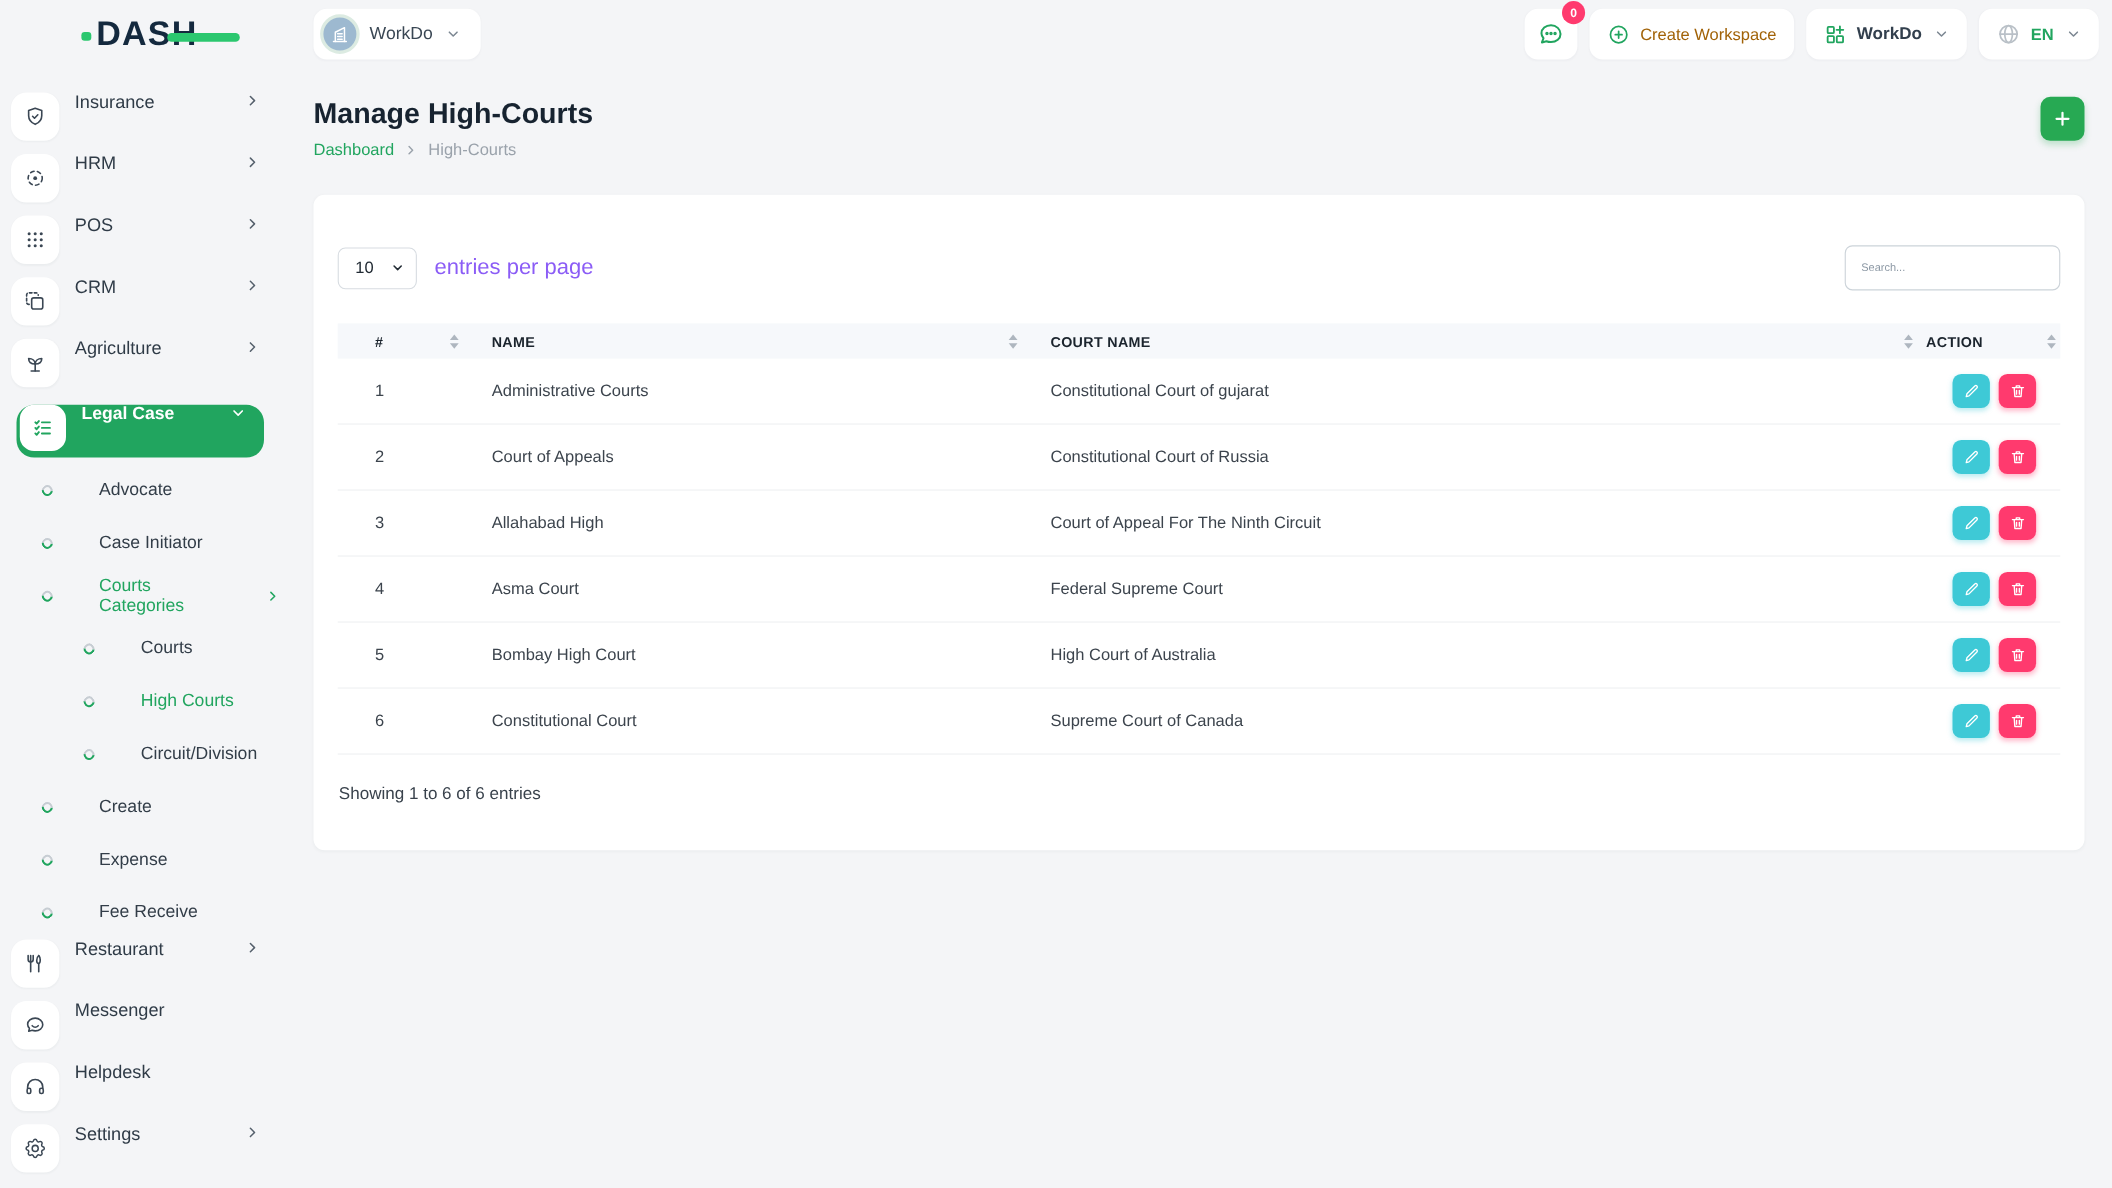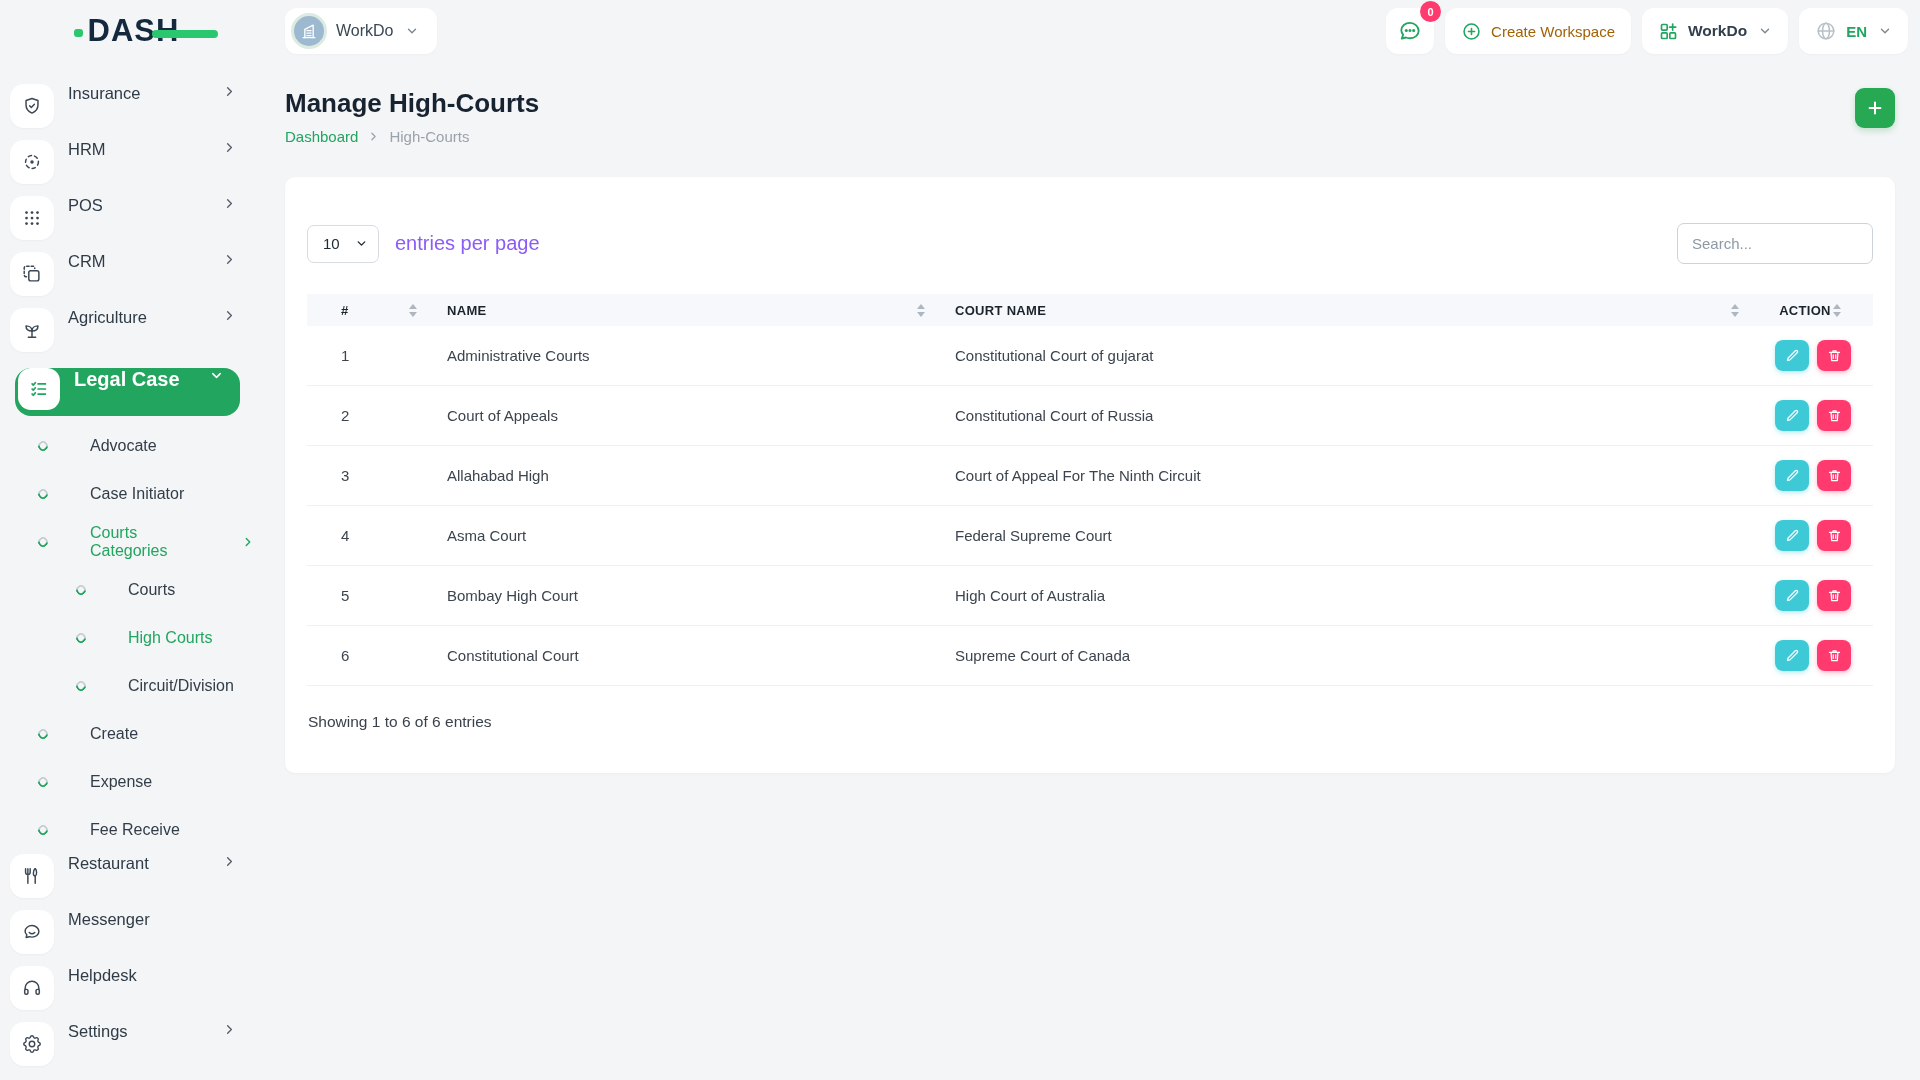--- a/index.html
+++ b/index.html
@@ -35,21 +35,21 @@
   .chev-dn { margin-left:2px; }
 
   
   .sidebar { position:absolute; top:62px; left:0; width:255px; bottom:0; padding-top:22px; overflow:hidden; }
   .nav-item { display:flex; height:56px; padding:0 18px 0 10px; cursor:pointer; }
   .icon-box { width:44px; height:44px; flex:0 0 44px; background:#ffffff; border-radius:14px; display:flex; align-items:center; justify-content:center; box-shadow:0 1px 2px rgba(20,40,60,0.04); }
   .nav-label { margin-left:14px; font-size:16.5px; color:#2f3b47; }
   .nav-chev { margin-left:auto; }
   .nav-item.active-pill { background:#21a55f; border-radius:16px; margin:4px 15px 6px 15px; height:48px; padding:0 16px 0 3px; }
   .nav-item.active-pill .icon-box { width:42px; height:42px; flex-basis:42px; border-radius:13px; box-shadow:none; }
-  .nav-item.active-pill .nav-label { color:#ffffff; font-weight:700; font-size:20px; }
+  .nav-item.active-pill .nav-label { color:#ffffff; font-weight:700; font-size:16px; }
   .subnav-item { display:flex; align-items:center; height:48px; cursor:pointer; font-size:16px; color:#323d48;gap:28px; }
   .subnav-item.lvl1 { padding-left:38px; }
   .subnav-item.lvl2 { padding-left:76px;align-items:center; }
   .subnav-item .bullet { width:10px; height:10px; border-radius:50%; border:2px solid #c7cdd3; border-bottom-color:#21a55f; border-left-color:#21a55f; transform:rotate(-40deg); flex:0 0 10px; }
   .subnav-item .sub-label { margin-left:14px; }
   .subnav-item.active { color:#21a55f; }
   .subnav-item .sub-chev { margin-left:26px; }
 
   
   .main { position:absolute; left:255px; top:62px; right:0; bottom:0; }
@@ -57,31 +57,31 @@
   .page-title { font-size:26px; font-weight:700; color:#172330; }
   .breadcrumb { display:flex; align-items:center; gap:9px; margin-top:9px; font-size:15px; }
   .bc-link { color:#21a55f; cursor:pointer; }
   .bc-current { color:#9aa2ab; }
   .add-btn { margin-left:auto; width:40px; height:40px; background:#27a953; border:none; border-radius:9px; display:flex; align-items:center; justify-content:center; cursor:pointer; box-shadow:0 3px 6px rgba(39,169,83,0.25); }
 
   .card { margin:32px 25px 0 30px; background:#ffffff; border-radius:10px; padding:46px 22px 42px 22px; box-shadow:0 1px 3px rgba(20,40,60,0.04); }
   .controls { display:flex; align-items:center; margin-bottom:30px; }
   .size-select { width:72px; height:38px; border:1px solid #d7dce1; border-radius:7px; display:flex; align-items:center; padding:0 10px 0 15px; gap:10px; font-size:15px; color:#222b34; cursor:pointer; background:#fff; }
   .entries-label { margin-left:16px; font-size:20px; color:#8b5cf6; }
-  .search-input { margin-left:auto; width:196px; height:41px; border:1px solid #ccd3d9; border-radius:7px; padding:0 14px; font-size:15px; font-family:"Liberation Sans", sans-serif; color:#39424c; outline:none; background:#fff; }
+  .search-input { margin-left:auto; width:196px; height:41px; border:1px solid #ccd3d9; border-radius:7px; padding:0 14px; font-size:10px; font-family:"Liberation Sans", sans-serif; color:#39424c; outline:none; background:#fff; }
   .search-input::placeholder { color:#8d99a5; }
 
   
   .tbl { width:100%; }
   .thead { display:flex; align-items:center; height:32px; background:#f6f8fb; font-size:13px; font-weight:700; color:#1b242d; letter-spacing:0.3px; }
   .th { display:flex; align-items:center; }
   .col-num { width:122px; padding-left:34px; flex:0 0 122px; }
   .col-name { flex:0 0 508px; width:508px; padding-left:18px; }
   .col-court { flex:1 1 auto; padding-left:18px;gap:10px; }
-  .col-action { flex:0 0 122px; width:122px; justify-content:center; padding-right:4px; }
+  .col-action { flex:0 0 122px; width:122px; justify-content:space-between; padding-right:4px; }
   .sort { display:inline-flex; flex-direction:column; gap:3px; margin-left:auto; margin-right:12px; cursor:pointer; }
   .col-action .sort { margin-left:2px; margin-right:0; }
   .sort .up { width:0; height:0; border-left:4.5px solid transparent; border-right:4.5px solid transparent; border-bottom:5px solid #aeb6bf; }
   .sort .dn { width:0; height:0; border-left:4.5px solid transparent; border-right:4.5px solid transparent; border-top:5px solid #aeb6bf; }
   .trow { display:flex; align-items:center; height:60px; border-bottom:1px solid #eef0f2; font-size:15px; color:#3c444d; }
   .trow:last-child { border-bottom:1px solid #eef0f2; }
   .td { display:flex; align-items:center; }
   .actions { display:flex; gap:8px; justify-content:flex-end; width:100%; padding-right:18px; }
   .icon-btn { width:34px; height:31px; border:none; border-radius:8px; display:flex; align-items:center; justify-content:center; cursor:pointer; }
   .btn-edit { background:#3ec9d6; box-shadow:0 2px 5px rgba(62,201,214,0.35); }

